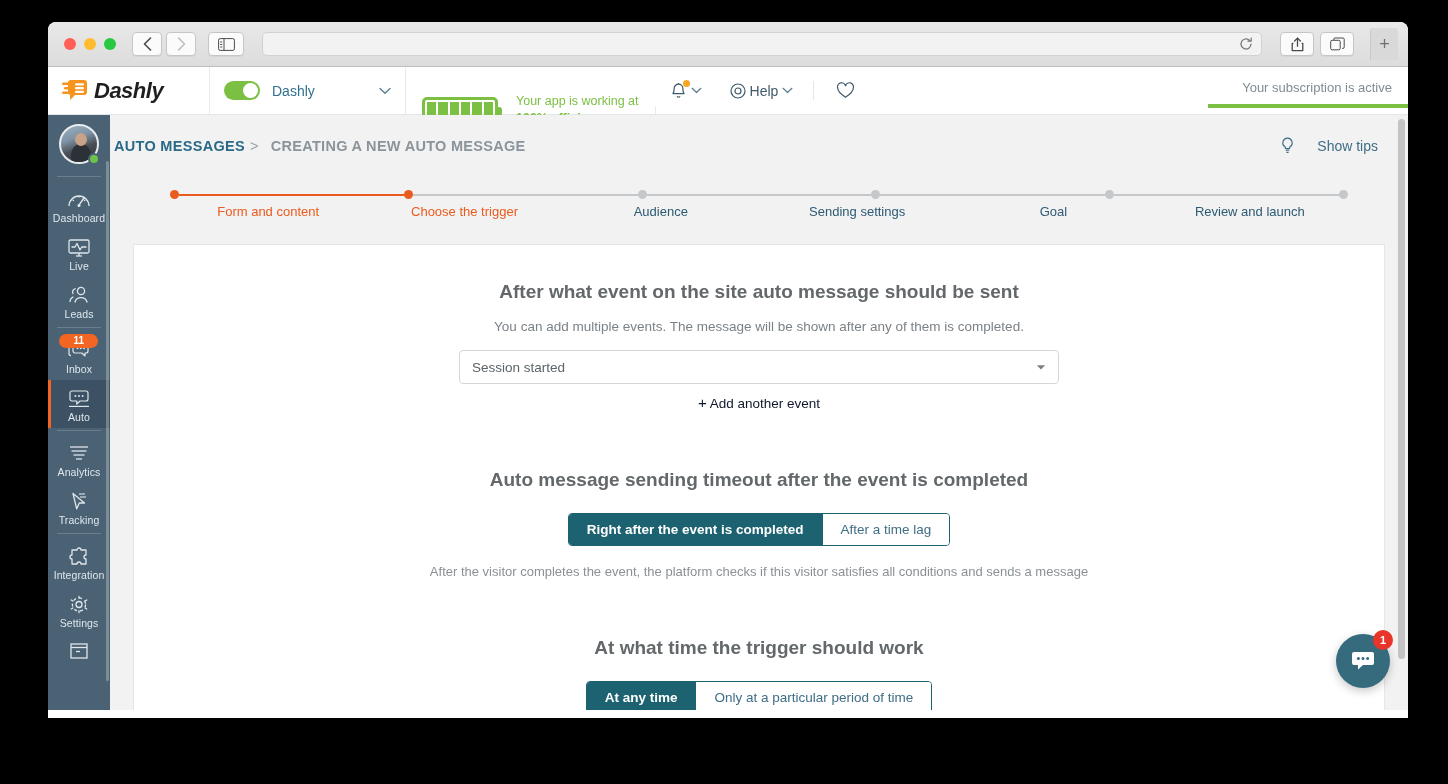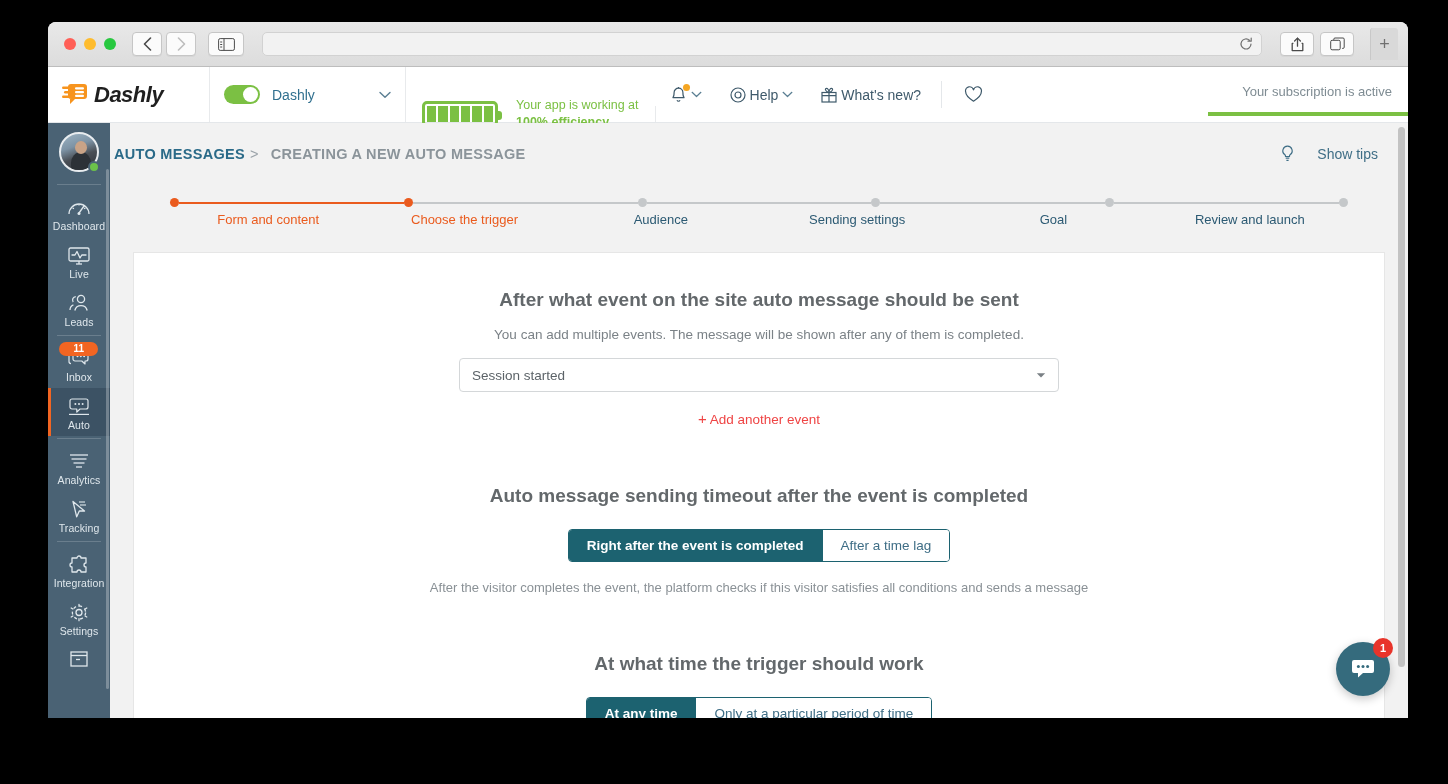--- a/index.html
+++ b/index.html
@@ -69,21 +69,21 @@
     background: #d9d9d9;
     display: flex; align-items: center; justify-content: center;
     color: #707070; font-size: 18px;
     border-left: 1px solid #c8c8c8;
     border-radius: 3px 3px 0 0;
     margin-left: 4px;
   }
 
   
   .app-header {
-    height: 56px;
+    height: 48px;
     background: #fff;
     border-bottom: 1px solid #e4e7ea;
     display: flex; align-items: stretch;
     position: relative;
   }
   .logo-cell {
     width: 162px;
     display: flex; align-items: center;
     padding-left: 14px;
     border-right: 1px solid #e8eaec;
@@ -316,22 +316,22 @@
     margin: 16px auto 0;
     border:1px solid #d4d7d9;
     border-radius:4px;
     display:flex; align-items:center;
     padding: 0 12px;
     font-size:13.5px; color:#5c6368;
     background:#fff;
   }
   .select .arr { margin-left:auto; color:#7a8085; font-size:9px; }
   .addlink {
-    text-align:center; margin-top:18px;
-    font-size:13.5px; color:#ef4444;
+    text-align:center; margin-top:10px;
+    font-size:13.5px; color:#0f172a;
   }
   .plus { font-size:15px; }
 
   .sec-title2 { margin-top: 58px; }
   .toggle-group {
     display:flex; justify-content:center; margin-top: 22px;
   }
   .tg {
     border:1px solid #1c6270;
     border-radius:4px;
@@ -499,31 +499,20 @@
           </svg>
       </span>
       <span>Help</span>
       <span class="caret">
         <svg width="11" height="7" viewBox="0 0 12 8">
             <path d="M1 1.5 6 6.3l5-4.8" stroke="#5b7f93" stroke-width="1.4" fill="none" stroke-linecap="round" stroke-linejoin="round"></path>
           </svg>
       </span>
     </div>
 
-    <div class="hdr-item">
-      <span>
-        <svg width="16" height="16" viewBox="0 0 16 16">
-            <rect x="1" y="5.5" width="14" height="9.5" stroke="#3f5a6b" stroke-width="1.2" fill="none"></rect>
-            <line x1="1" y1="8.6" x2="15" y2="8.6" stroke="#3f5a6b" stroke-width="1.2"></line>
-            <line x1="8" y1="5.5" x2="8" y2="15" stroke="#3f5a6b" stroke-width="1.2"></line>
-            <path d="M8 5.5C8 3 6.8 1.4 5.4 1.4S3.4 4 8 5.5zM8 5.5C8 3 9.2 1.4 10.6 1.4S12.6 4 8 5.5z" stroke="#3f5a6b" stroke-width="1.1" fill="none"></path>
-          </svg>
-      </span>
-      <span>What's new?</span>
-    </div>
 
     <div class="hdr-sep"></div>
 
     <div class="heart-cell">
       <span>
         <svg width="19" height="17" viewBox="0 0 19 17">
             <path d="M9.5 15.2S1.6 10.4 1.6 5.6A4 4 0 0 1 9.5 4a4 4 0 0 1 7.9 1.6c0 4.8-7.9 9.6-7.9 9.6z" stroke="#3f5a6b" stroke-width="1.2" fill="none" stroke-linejoin="round"></path>
           </svg>
       </span>
     </div>

